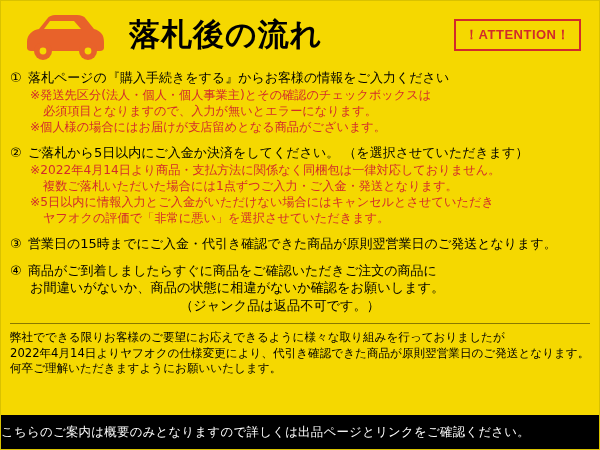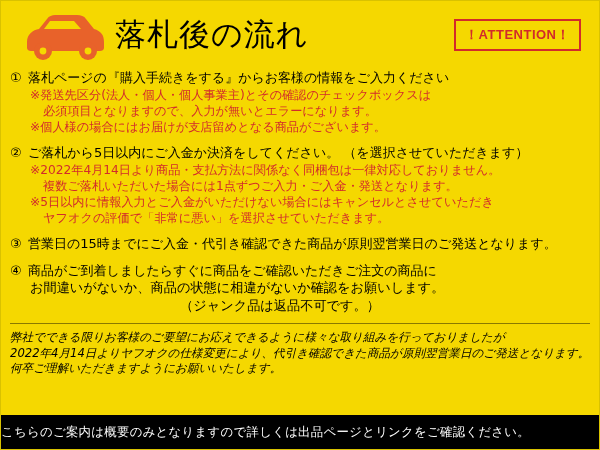--- a/index.html
+++ b/index.html
@@ -34,26 +34,26 @@
   }
   .car-icon {
     width: 92px;
     height: 54px;
     flex: 0 0 auto;
     margin-left: 6px;
     margin-right: 4px;
   }
   .title {
     font-family: "DejaVu Sans", sans-serif;
-    font-weight: normal;
+    font-weight: bold;
     font-size: 31px;
     color: #000000;
     letter-spacing: 1px;
     white-space: nowrap;
-    margin-left: 2px;
+    margin-left: 16px;
   }
   .attention {
     margin-left: auto;
     margin-right: 8px;
     border: 2px solid #d22b2b;
     border-radius: 0;
     background: #f5d800;
     color: #d22b2b;
     font-weight: bold;
     font-size: 13px;
@@ -99,21 +99,20 @@
 
   
   .divider {
     border: none;
     border-top: 1px solid #8a7a00;
     margin: 6px 9px 6px 9px;
   }
   .footer-note {
     padding: 0 9px;
     box-sizing: border-box;
-    font-style: italic;
   }
   .footer-note .line {
     font-size: 11.6px;
     line-height: 15.5px;
   }
   .bottom-bar {
     position: absolute;
     left: 0;
     right: 0;
     bottom: 0;

